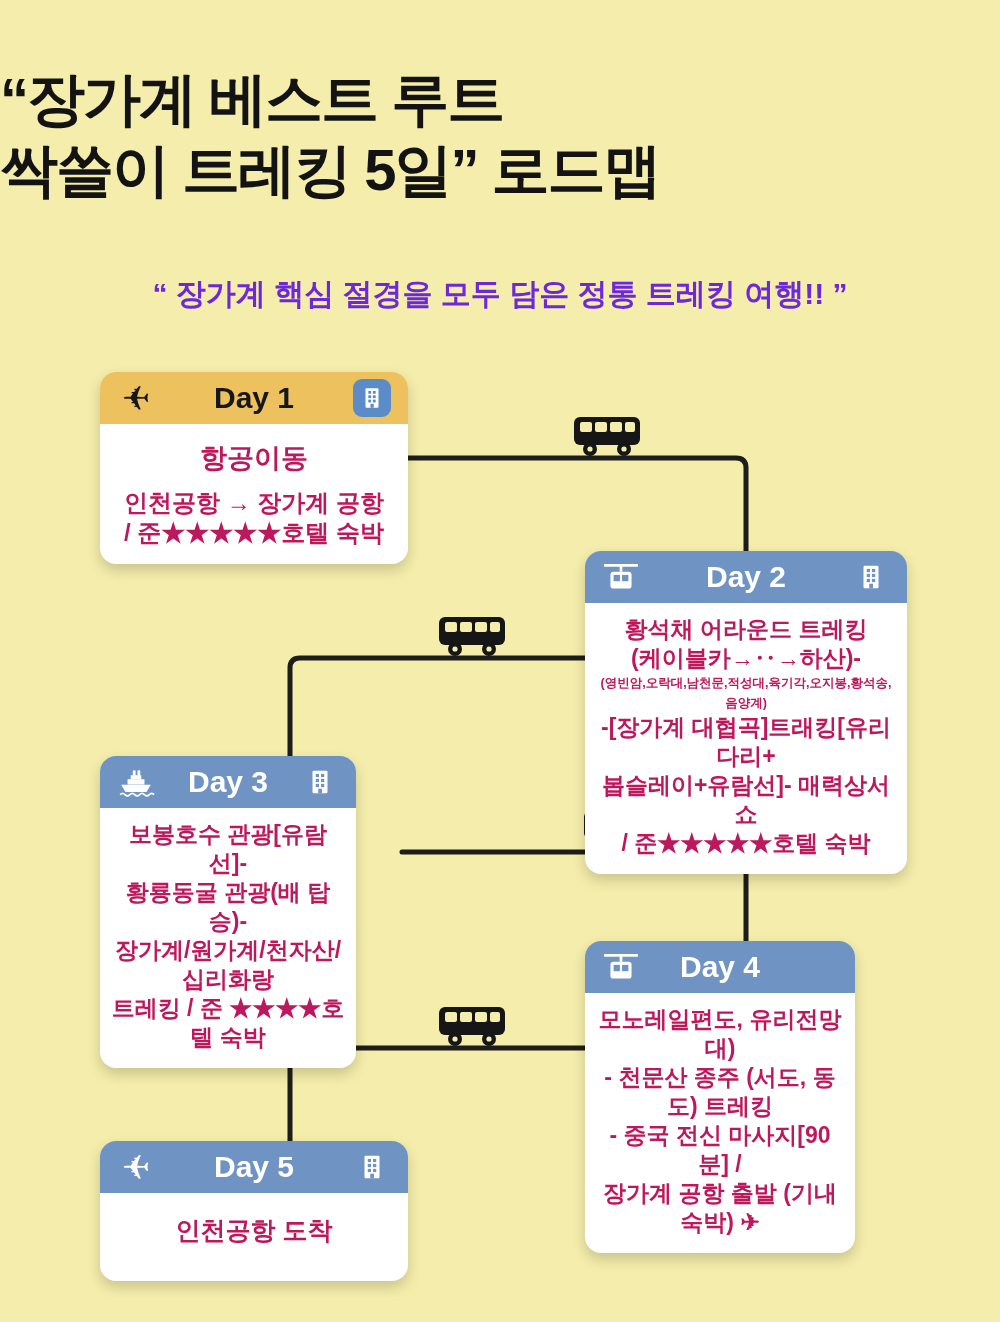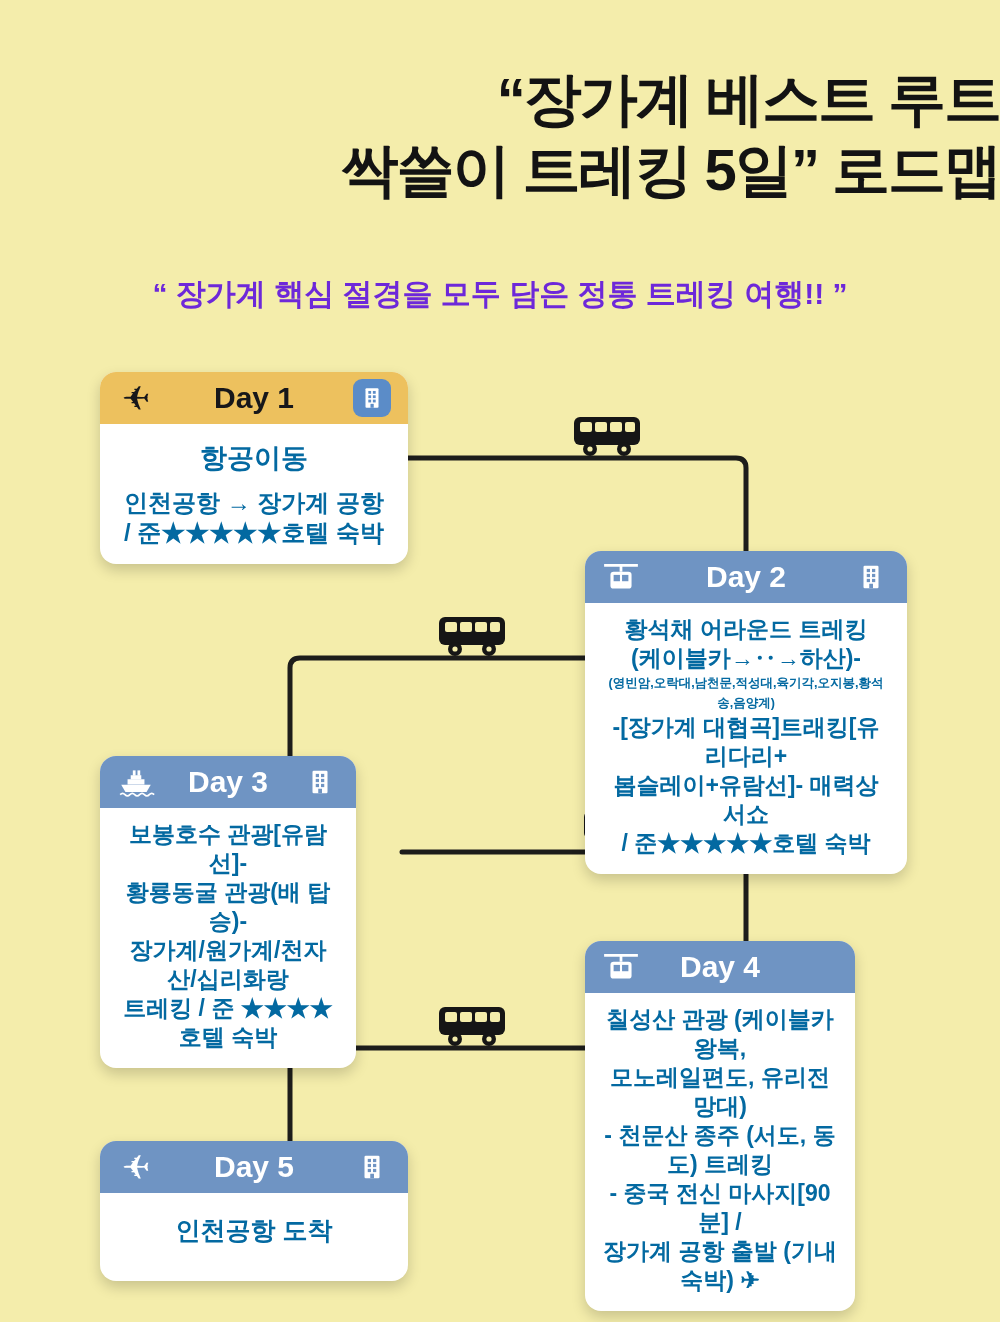--- a/index.html
+++ b/index.html
@@ -1,32 +1,32 @@
 <!DOCTYPE html>
 <html><head>
 <meta charset="utf-8">
 <style>
   *{margin:0;padding:0;box-sizing:border-box}
   html,body{background:#f4edab;}
   .canvas{position:relative;width:1000px;height:1322px;background:#f4edab;overflow:hidden;
           font-family:"Liberation Sans",sans-serif;margin:0 auto;}
-  .title{position:absolute;top:64px;left:0;width:100%;text-align:right;
+  .title{position:absolute;top:64px;left:0;width:100%;text-align:left;
          font-weight:900;font-size:58px;line-height:1.22;color:#131313;letter-spacing:-2px;}
   .subtitle{position:absolute;top:274px;left:0;width:100%;text-align:center;
             font-weight:700;font-size:30px;color:#6d28d9;}
   .connector-layer{position:absolute;left:0;top:0;width:1000px;height:1322px;pointer-events:none;}
   .connector-layer path{stroke:#1d1d1b;stroke-width:5;fill:none;stroke-linecap:round;}
   .bus{position:absolute;width:70px;height:48px;}
   .card{position:absolute;background:#fff;border-radius:16px;box-shadow:0 6px 14px rgba(0,0,0,.18);}
   .card-header{display:flex;align-items:center;height:52px;border-radius:16px 16px 0 0;padding:0 12px;}
   .card-header.yellow{background:#edc15e;color:#17171a;}
   .card-header.blue{background:#6f94c3;color:#ffffff;}
   .hdr-slot{width:48px;display:flex;align-items:center;justify-content:center;}
   .hdr-label{flex:1;text-align:center;font-size:30px;font-weight:800;letter-spacing:0;}
-  .card-body{padding:12px 18px 16px;text-align:center;font-weight:700;color:#0369a1;}
+  .card-body{padding:12px 10px 16px;text-align:center;font-weight:700;color:#be185d;}
   .line{font-size:23px;line-height:1.26;}
   .line.small{font-size:12.5px;line-height:1.6;}
   .day1-title{font-size:27px;font-weight:800;margin:4px 0 12px;}
   .day1 .line{font-size:24px;}
   .day5 .line{font-size:25px;margin-top:10px;}
   .plane-glyph{font-size:34px;line-height:1;display:inline-block;transform:scaleX(-1);
                font-family:"DejaVu Sans",sans-serif;}
   .badge{width:38px;height:38px;background:#5b8cc8;border-radius:9px;
          display:flex;align-items:center;justify-content:center;--win:#5b8cc8;}
   .blue-win{--win:#6f94c3;}
@@ -212,21 +212,20 @@
           <path d="M18 4 V10" stroke="#fff" stroke-width="2.6"></path>
           <rect x="8" y="10" width="20" height="16" rx="3" fill="#fff"></rect>
           <rect x="11" y="13" width="6" height="6" style="fill:var(--win)"></rect>
           <rect x="19" y="13" width="6" height="6" style="fill:var(--win)"></rect>
         </svg>
       </div>
       <div class="hdr-label">Day 4</div>
       <div class="hdr-slot"></div>
     </div>
     <div class="card-body">
-      <div class="line">칠성산 관광 (케이블카왕복,</div>
       <div class="line">모노레일편도, 유리전망대)</div>
       <div class="line">- 천문산 종주 (서도, 동도) 트레킹</div>
       <div class="line">- 중국 전신 마사지[90분] /</div>
       <div class="line">장가계 공항 출발 (기내숙박) ✈</div>
     </div>
   </div>
 
   <div class="card day5">
     <div class="card-header blue blue-win">
       <div class="hdr-slot">

